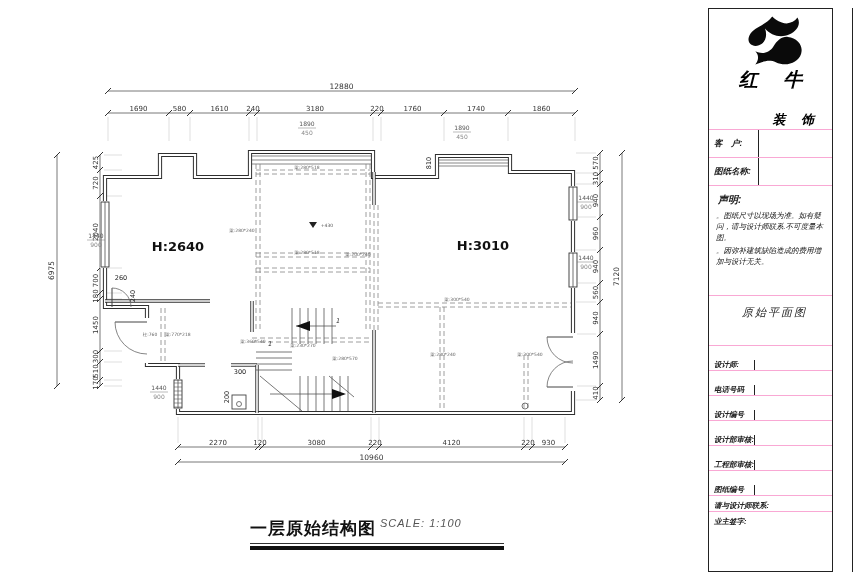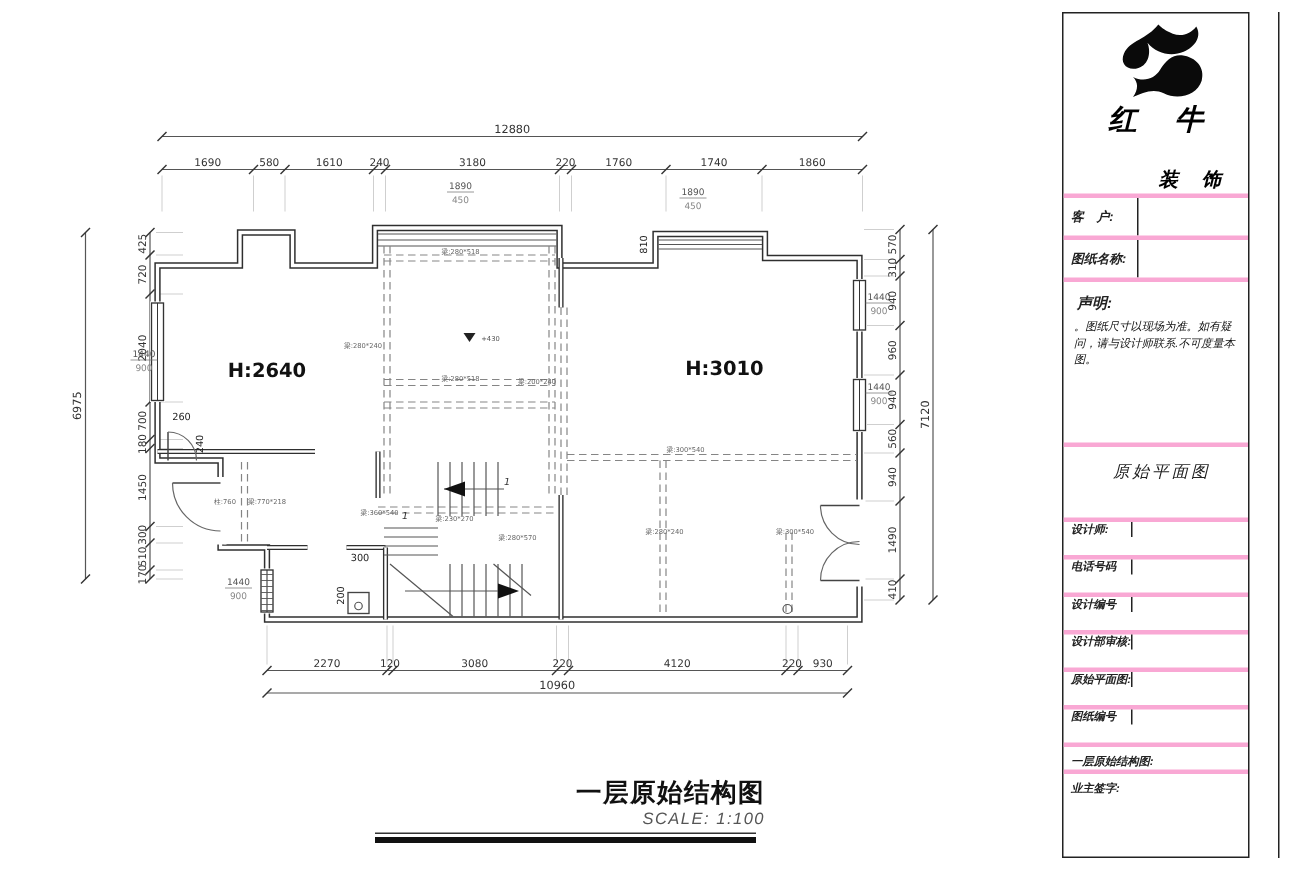--- a/index.html
+++ b/index.html
@@ -3,48 +3,48 @@
 <meta charset="utf-8">
 <style>
   html,body{margin:0;padding:0;}
   body{
     width:860px;height:580px;position:relative;background:#ffffff;overflow:hidden;
     font-family:"Liberation Sans","DejaVu Sans",sans-serif;color:#222;
   }
   svg text{font-family:"DejaVu Sans","Liberation Sans",sans-serif;}
   
   .caption{position:absolute;left:250px;top:517px;width:260px;}
-  .caption-row{display:flex;align-items:flex-end;flex-direction:column;}
+  .caption-row{display:flex;align-items:flex-start;}
   .caption-title{font-size:17px;font-weight:bold;letter-spacing:1px;color:#111;}
-  .caption-scale{font-size:11px;font-style:italic;color:#555;margin-left:24px;letter-spacing:1px;}
+  .caption-scale{font-size:11px;font-style:italic;color:#555;margin-left:4px;letter-spacing:1px;}
   .caption-thin{height:1px;background:#333;margin-top:3px;width:254px;}
   .caption-bar{height:4px;background:#111;margin-top:2px;width:254px;}
   
   .title-block{
     position:absolute;left:708px;top:8px;width:125px;height:564px;
     border:1px solid #222;box-sizing:border-box;background:#fff;
     display:flex;flex-direction:column;overflow:hidden;font-style:italic;
   }
   .sheet-edge{position:absolute;left:852px;top:8px;width:1px;height:564px;background:#222;}
-  .tb-row{border-top:3px solid #f9a8d4;box-sizing:border-box;flex:0 0 auto;}
+  .tb-row{border-top:1px solid #f9a8d4;box-sizing:border-box;flex:0 0 auto;}
   .tb-logo{height:120px;border-top:none;display:flex;flex-direction:column;align-items:center;}
   .tb-logo svg{margin-top:5px;}
   .brand-top{font-size:19px;font-weight:bold;letter-spacing:10px;color:#000;margin-top:0px;text-indent:10px;}
   .brand-bottom{font-size:13px;font-weight:bold;letter-spacing:6px;color:#000;align-self:flex-end;padding-right:12px;margin-top:18px;}
   .tb-field{height:28px;display:flex;align-items:stretch;}
   .tb-field:nth-of-type(4){height:30px;text-align:center;}
   .tb-field .lbl{width:50px;border-right:1px solid #222;display:flex;align-items:center;
      padding-left:5px;font-size:8.5px;font-weight:bold;box-sizing:border-box;}
   .tb-decl{height:110px;padding:5px 7px;box-sizing:border-box;}
   .decl-head{font-size:10px;font-weight:bold;margin:2px 0 4px 2px;}
   .decl-item{font-size:7.5px;line-height:1.45;color:#111;margin-bottom:2px;}
   .tb-content{height:50px;padding:4px 7px;box-sizing:border-box;}
   .content-head{font-size:14px;font-weight:bold;letter-spacing:3px;}
   .content-value{font-size:11px;margin:5px 0 0 26px;letter-spacing:2px;}
-  .tb-form{height:25px;display:flex;align-items:flex-start;}
+  .tb-form{height:25px;display:flex;align-items:flex-end;}
   .tb-form .lbl{width:46px;border-right:1px solid #222;display:flex;align-items:center;
      padding-left:5px;font-size:7.5px;font-weight:bold;box-sizing:border-box;}
   .tb-footer{flex:0 0 auto;padding:5px 0 0 5px;font-size:7.5px;font-weight:bold;box-sizing:border-box;}
   .tb-footer.last{flex:1 1 auto;}
 </style>
 </head>
 <body>
 
 <svg id="plan" width="705" height="580" viewBox="0 0 705 580" style="position:absolute;left:0;top:0;">
     <g>
@@ -358,35 +358,36 @@
   </div>
   <div class="tb-row tb-field">
     <span class="lbl">图纸名称:</span>
     <span class="val"></span>
   </div>
 
   <div class="tb-row tb-decl">
     <div class="decl-head">声明:</div>
     <div id="decl-items">
         <div class="decl-item">。图纸尺寸以现场为准。如有疑问，请与设计师联系.不可度量本图。</div>
+        <div class="decl-item">。因弥补建筑缺陷造成的费用增加与设计无关。</div>
       </div>
   </div>
 
   <div class="tb-row tb-content">
     <div class="content-value">原始平面图</div>
   </div>
 
   <div id="form-rows" style="display:contents"><div class="tb-row tb-form">
         <span class="lbl">设计师:</span>
       </div><div class="tb-row tb-form">
         <span class="lbl">电话号码</span>
       </div><div class="tb-row tb-form">
         <span class="lbl">设计编号</span>
       </div><div class="tb-row tb-form">
         <span class="lbl">设计部审核:</span>
       </div><div class="tb-row tb-form">
-        <span class="lbl">原始平面图:</span>
+        <span class="lbl">工程部审核:</span>
       </div><div class="tb-row tb-form">
         <span class="lbl">图纸编号</span>
       </div></div>
-  <div id="footer-rows" style="display:contents"><div class="tb-row tb-footer">一层原始结构图:</div><div class="tb-row tb-footer last">业主签字:</div></div>
+  <div id="footer-rows" style="display:contents"><div class="tb-row tb-footer">请与设计师联系:</div><div class="tb-row tb-footer last">业主签字:</div></div>
 </aside>
 <div class="sheet-edge"></div>
 
 </body></html>

